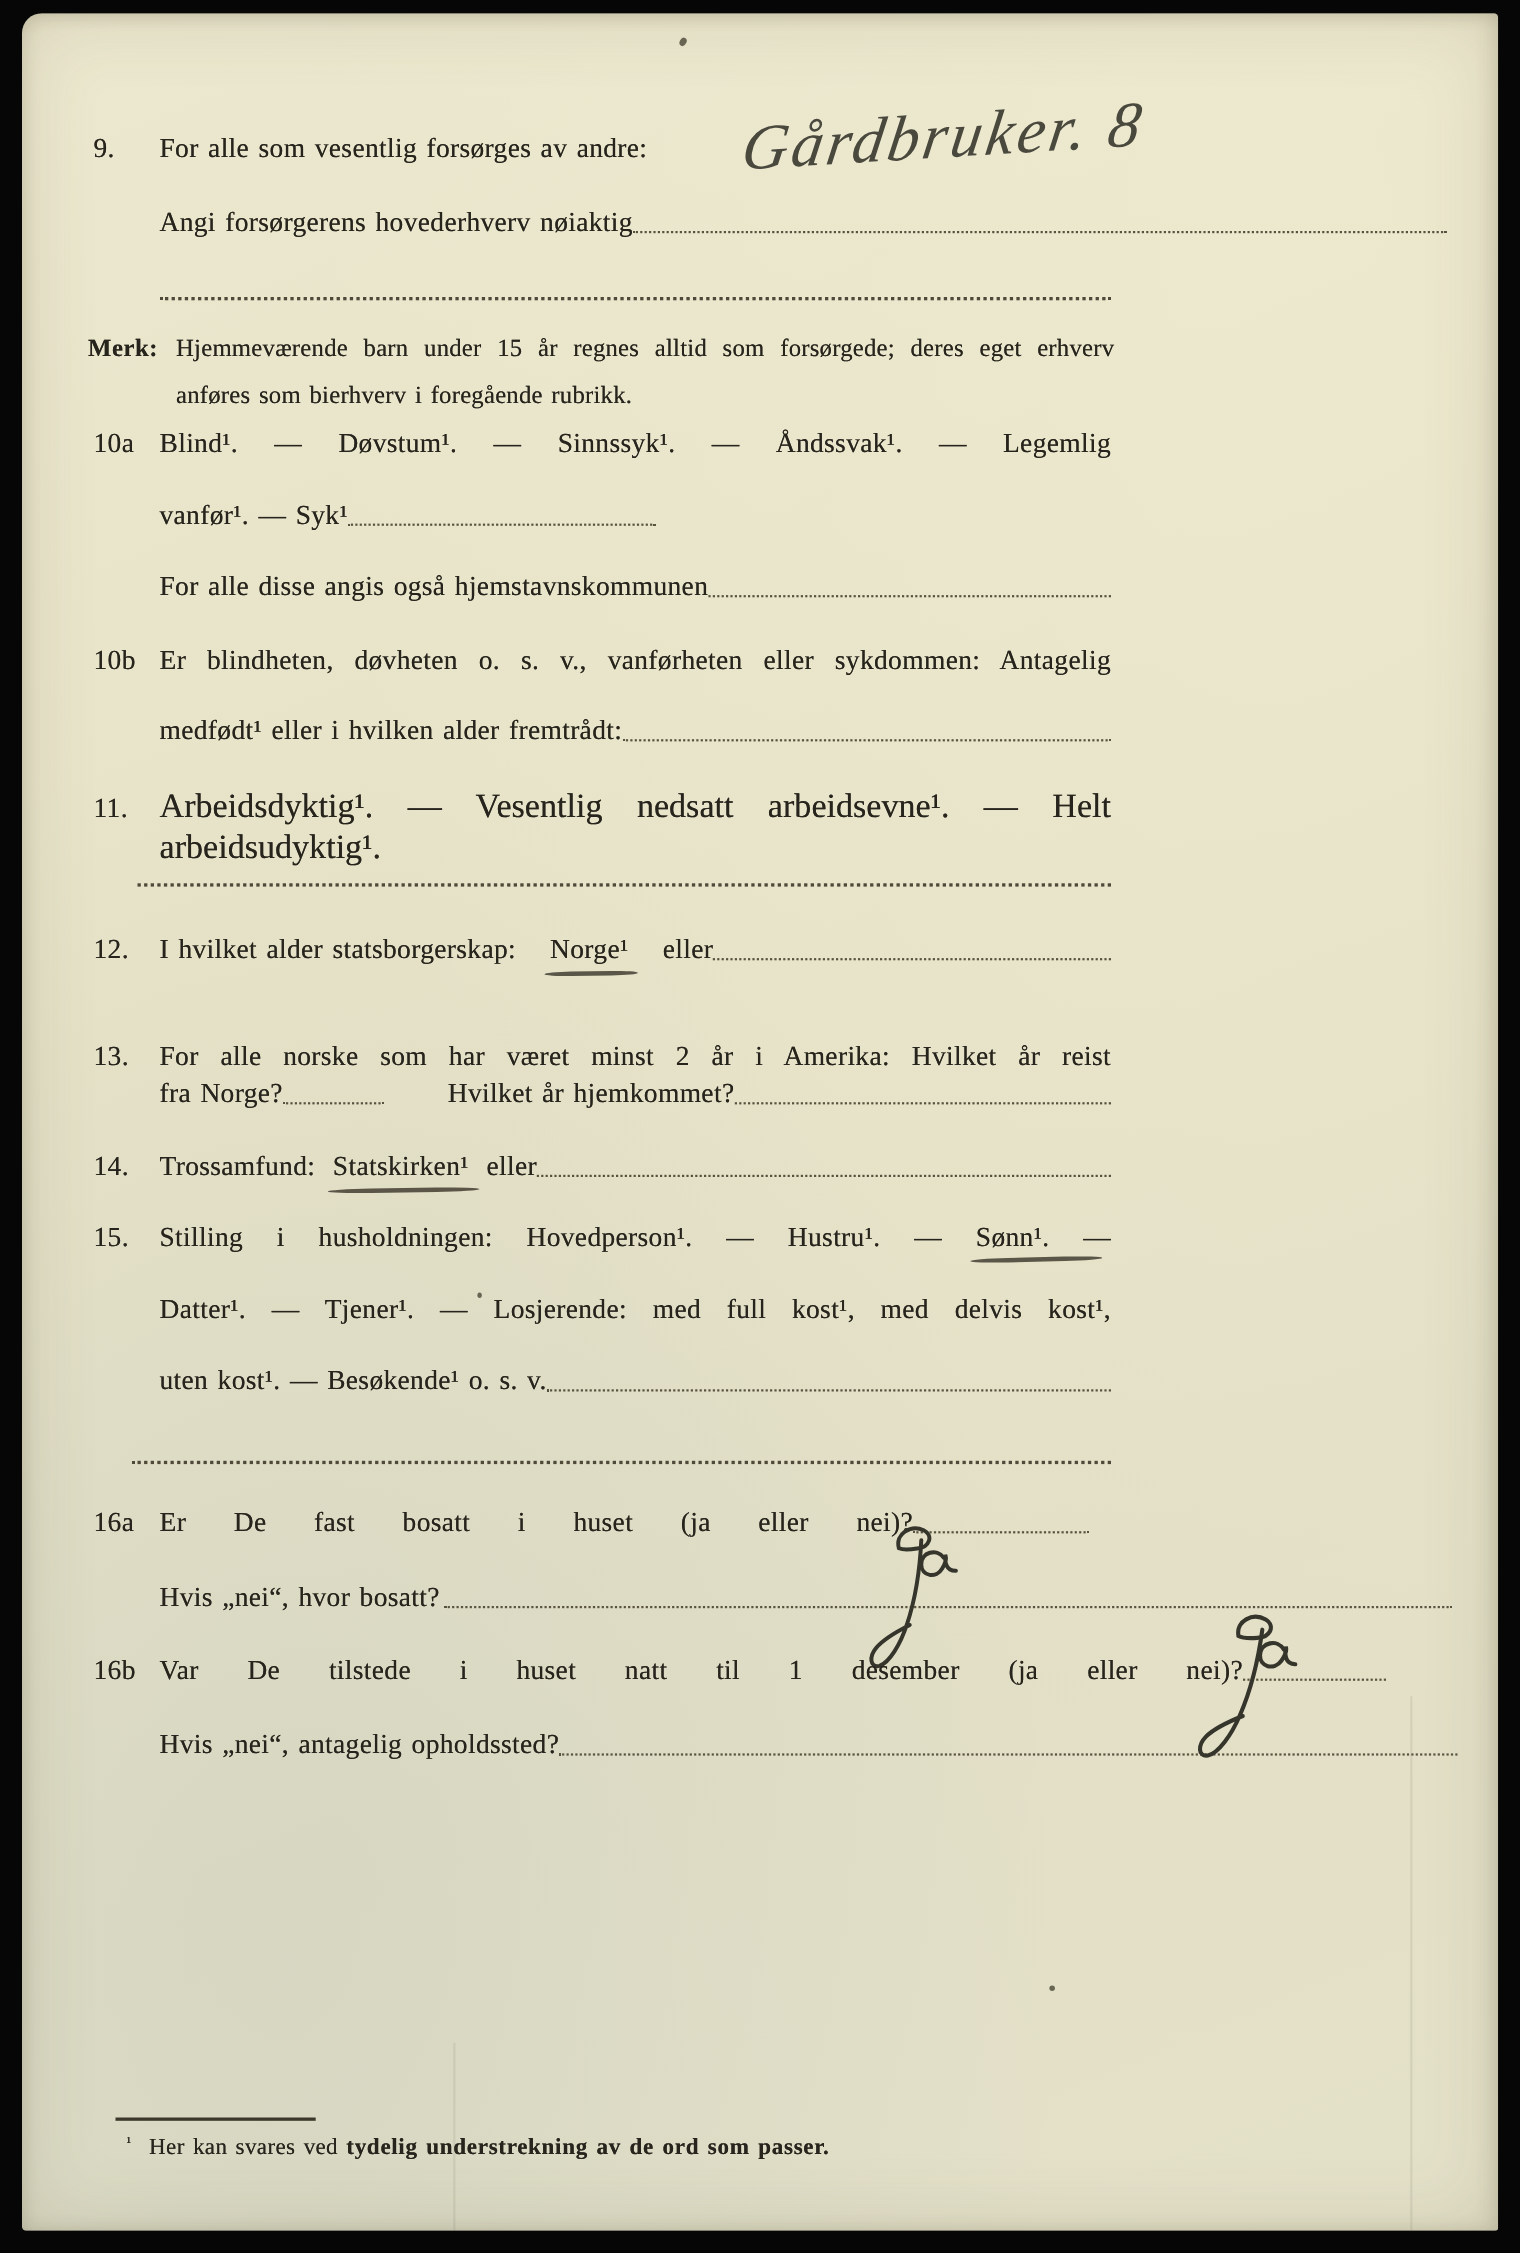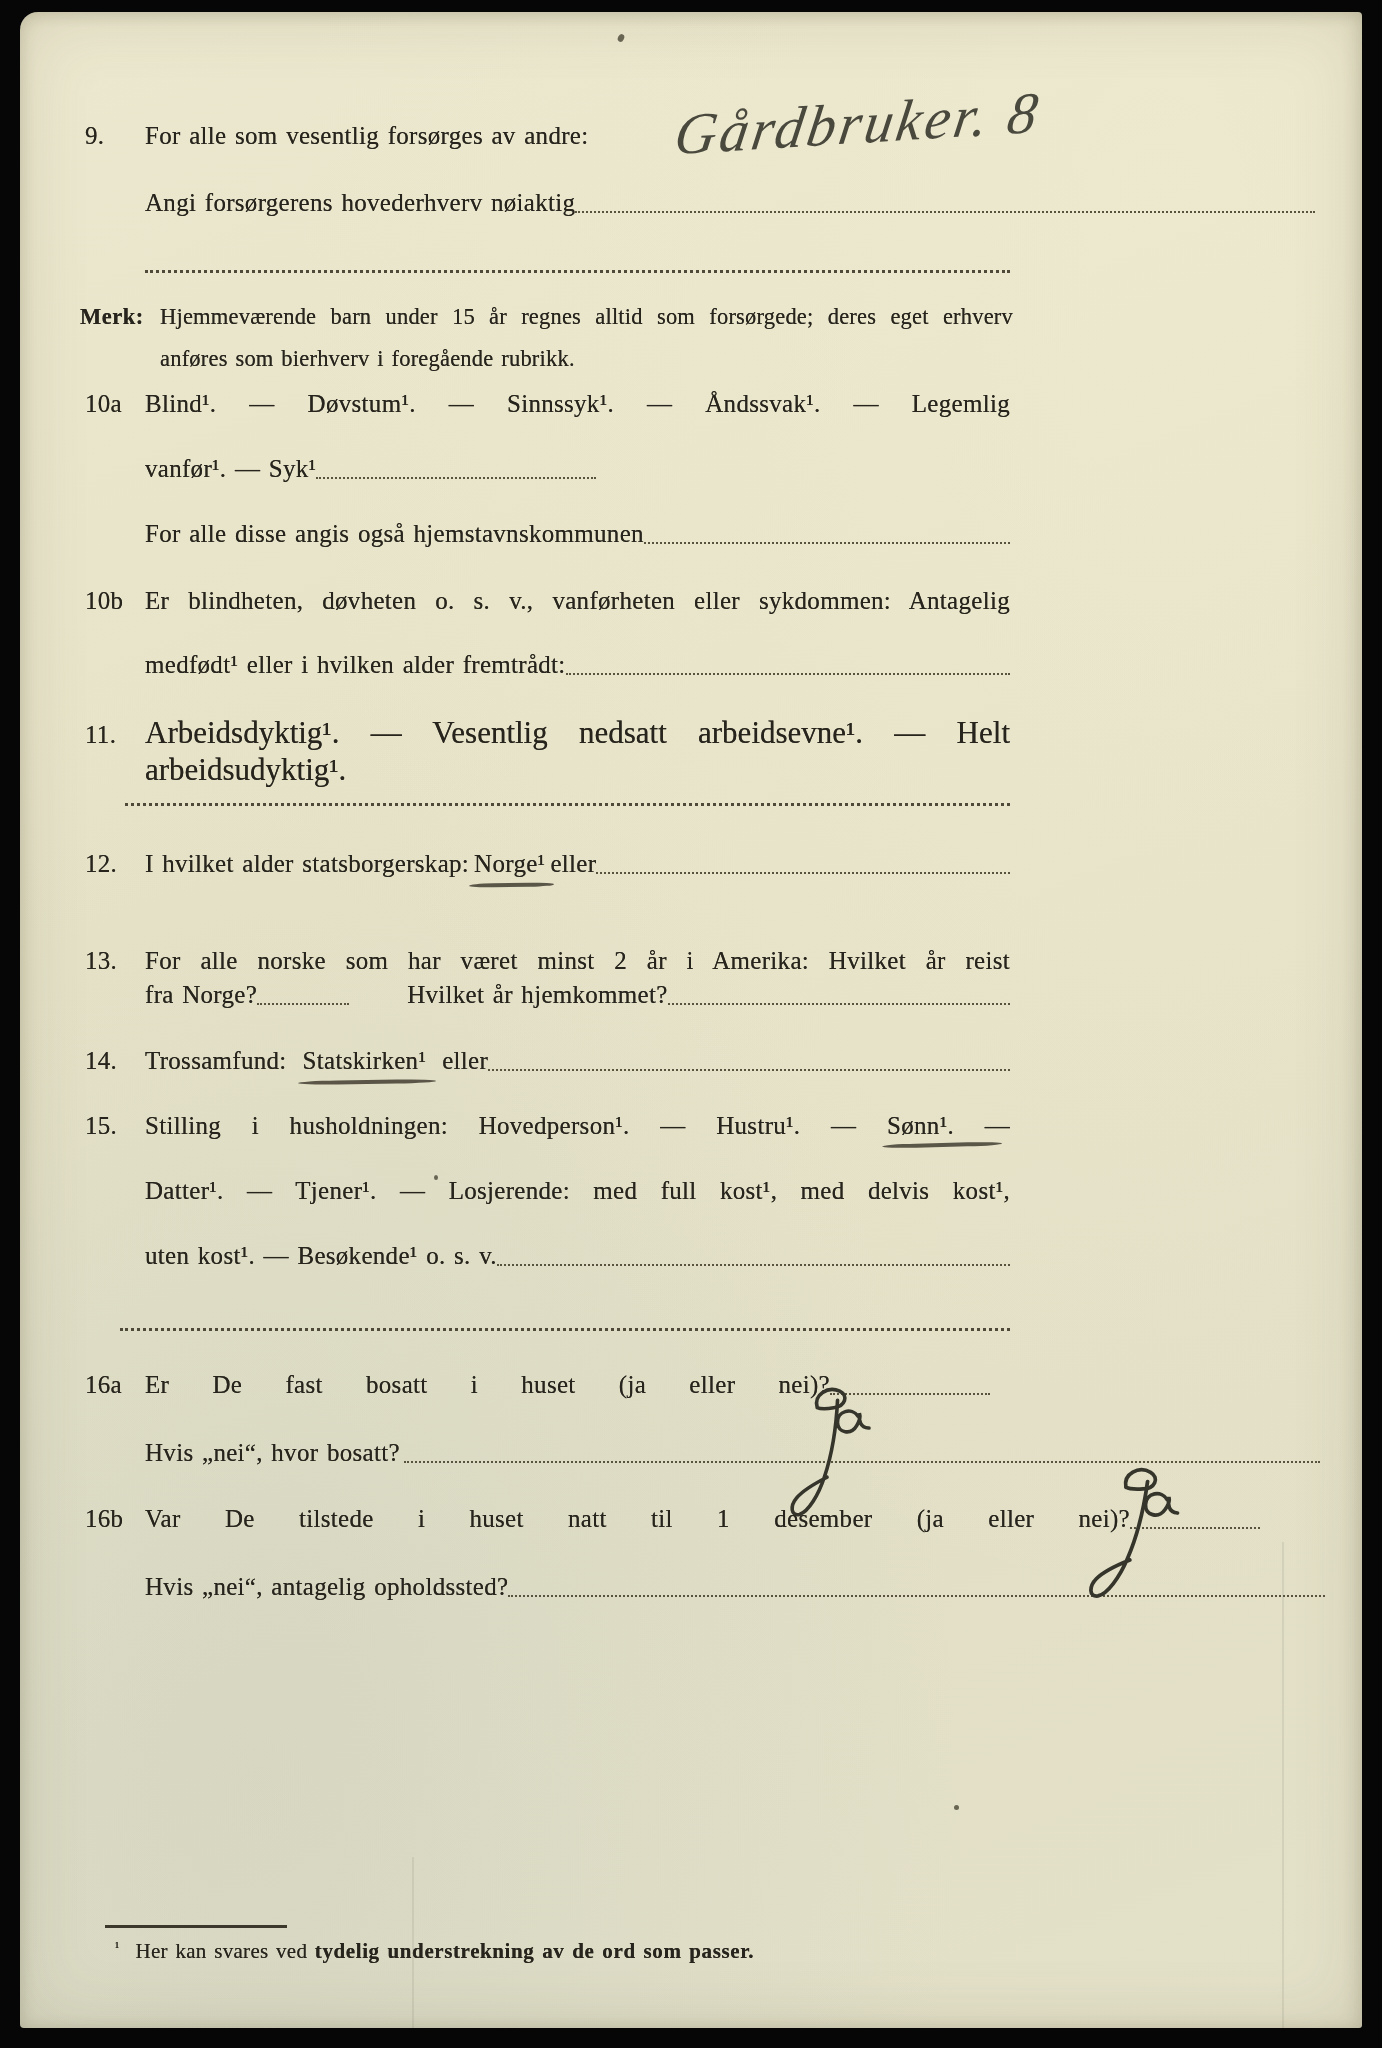--- a/index.html
+++ b/index.html
@@ -117,21 +117,21 @@
       <span class="num">11.</span>
       <div class="txt-block j tight">Arbeidsdyktig¹. — Vesentlig nedsatt arbeidsevne¹. — Helt arbeidsudyktig¹.</div>
     </div>
 
     <div class="divider" style="top:791px;left:105px;width:885px"></div>
 
     <div class="r" style="top:837px">
       <span class="num">12.</span>
       <div class="txt">
         <span class="lbl">I hvilket alder statsborgerskap:</span>
-        <span class="lbl hand-u" style="margin:0 5px">Norge¹</span>
+        <span class="lbl hand-u" style="margin:0 31px">Norge¹</span>
         <span class="lbl">eller</span>
         <span class="dots"></span>
       </div>
     </div>
 
     <div class="r" style="top:934px">
       <span class="num">13.</span>
       <div class="txt-block j">For alle norske som har været minst 2 år i Amerika: Hvilket år reist</div>
     </div>
     <div class="r" style="top:968px">

